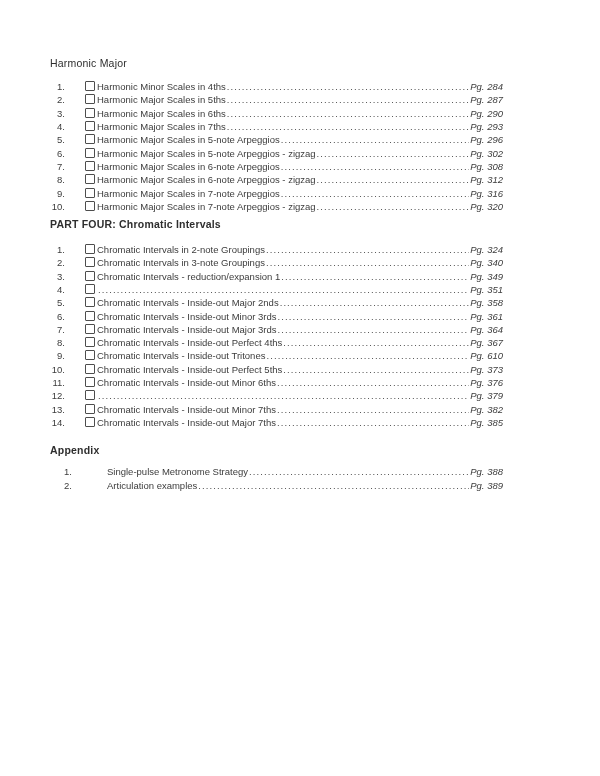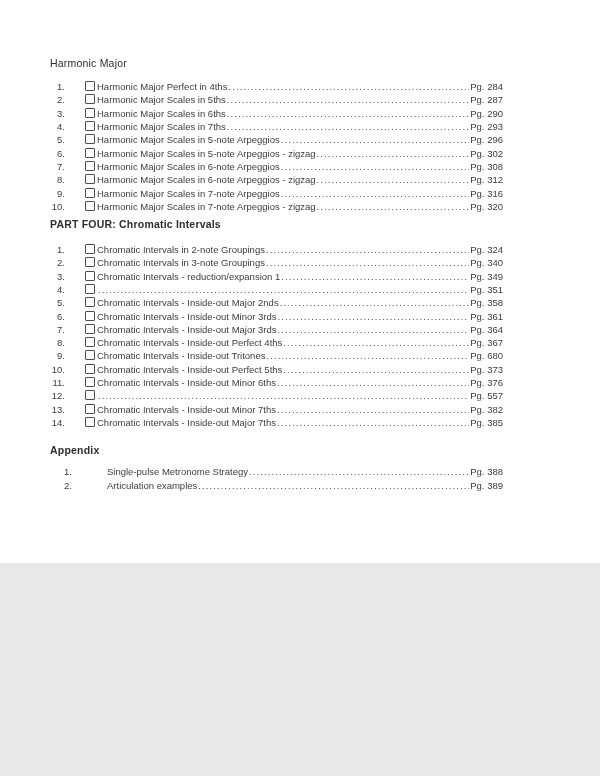--- a/index.html
+++ b/index.html
@@ -1,19 +1,19 @@
 <!DOCTYPE html>
 <html><head>
 <meta charset="utf-8">
 <style>
   html, body { margin: 0; padding: 0; background: #e8e8e8; }
   .page {
     position: relative;
     width: 600px;
-    height: 563px;
+    height: 776px;
     background: #ffffff;
     font-family: "Liberation Sans", sans-serif;
     color: #3c3c3c;
     overflow: hidden;
     margin: 0 auto;
   }
   .content {
     position: absolute;
     left: 50px;
     top: 56px;
@@ -60,37 +60,37 @@
   }
   .title { flex: none; }
   .leader {
     flex: 1 1 auto;
     overflow: hidden;
     white-space: nowrap;
     letter-spacing: 1.1px;
     margin: 0 1px;
     color: #454545;
   }
-  .pg { flex: none; text-align: left; }
+  .pg { flex: none; text-align: left; font-style: italic; }
   
   .row.no-checkbox .num { width: 22px; margin-right: 0; }
   .row.no-checkbox .title { margin-left: 35px; }
 </style>
 </head>
 <body>
 
 <div class="page">
   <div class="content">
   <section class="toc-section">
     <h2 class="section-heading">Harmonic Major</h2>
     <div class="rows">
   <div class="row">
     <span class="num">1.</span>
     <span class="checkbox"></span>
-    <span class="title">Harmonic Major Perfect in 4ths</span>
+    <span class="title">Harmonic Minor Scales in 4ths</span>
     <span class="leader">................................................................................................................................................................</span>
     <span class="pg">Pg. 284</span>
   </div>
 
   <div class="row">
     <span class="num">2.</span>
     <span class="checkbox"></span>
     <span class="title">Harmonic Major Scales in 5ths</span>
     <span class="leader">................................................................................................................................................................</span>
     <span class="pg">Pg. 287</span>
@@ -226,21 +226,21 @@
     <span class="title">Chromatic Intervals - Inside-out Perfect 4ths</span>
     <span class="leader">................................................................................................................................................................</span>
     <span class="pg">Pg. 367</span>
   </div>
 
   <div class="row">
     <span class="num">9.</span>
     <span class="checkbox"></span>
     <span class="title">Chromatic Intervals - Inside-out Tritones</span>
     <span class="leader">................................................................................................................................................................</span>
-    <span class="pg">Pg. 680</span>
+    <span class="pg">Pg. 610</span>
   </div>
 
   <div class="row">
     <span class="num">10.</span>
     <span class="checkbox"></span>
     <span class="title">Chromatic Intervals - Inside-out Perfect 5ths</span>
     <span class="leader">................................................................................................................................................................</span>
     <span class="pg">Pg. 373</span>
   </div>
 
@@ -249,21 +249,21 @@
     <span class="checkbox"></span>
     <span class="title">Chromatic Intervals - Inside-out Minor 6ths</span>
     <span class="leader">................................................................................................................................................................</span>
     <span class="pg">Pg. 376</span>
   </div>
 
   <div class="row">
     <span class="num">12.</span>
     <span class="checkbox"></span>
     <span class="leader">................................................................................................................................................................</span>
-    <span class="pg">Pg. 557</span>
+    <span class="pg">Pg. 379</span>
   </div>
 
   <div class="row">
     <span class="num">13.</span>
     <span class="checkbox"></span>
     <span class="title">Chromatic Intervals - Inside-out Minor 7ths</span>
     <span class="leader">................................................................................................................................................................</span>
     <span class="pg">Pg. 382</span>
   </div>
 

